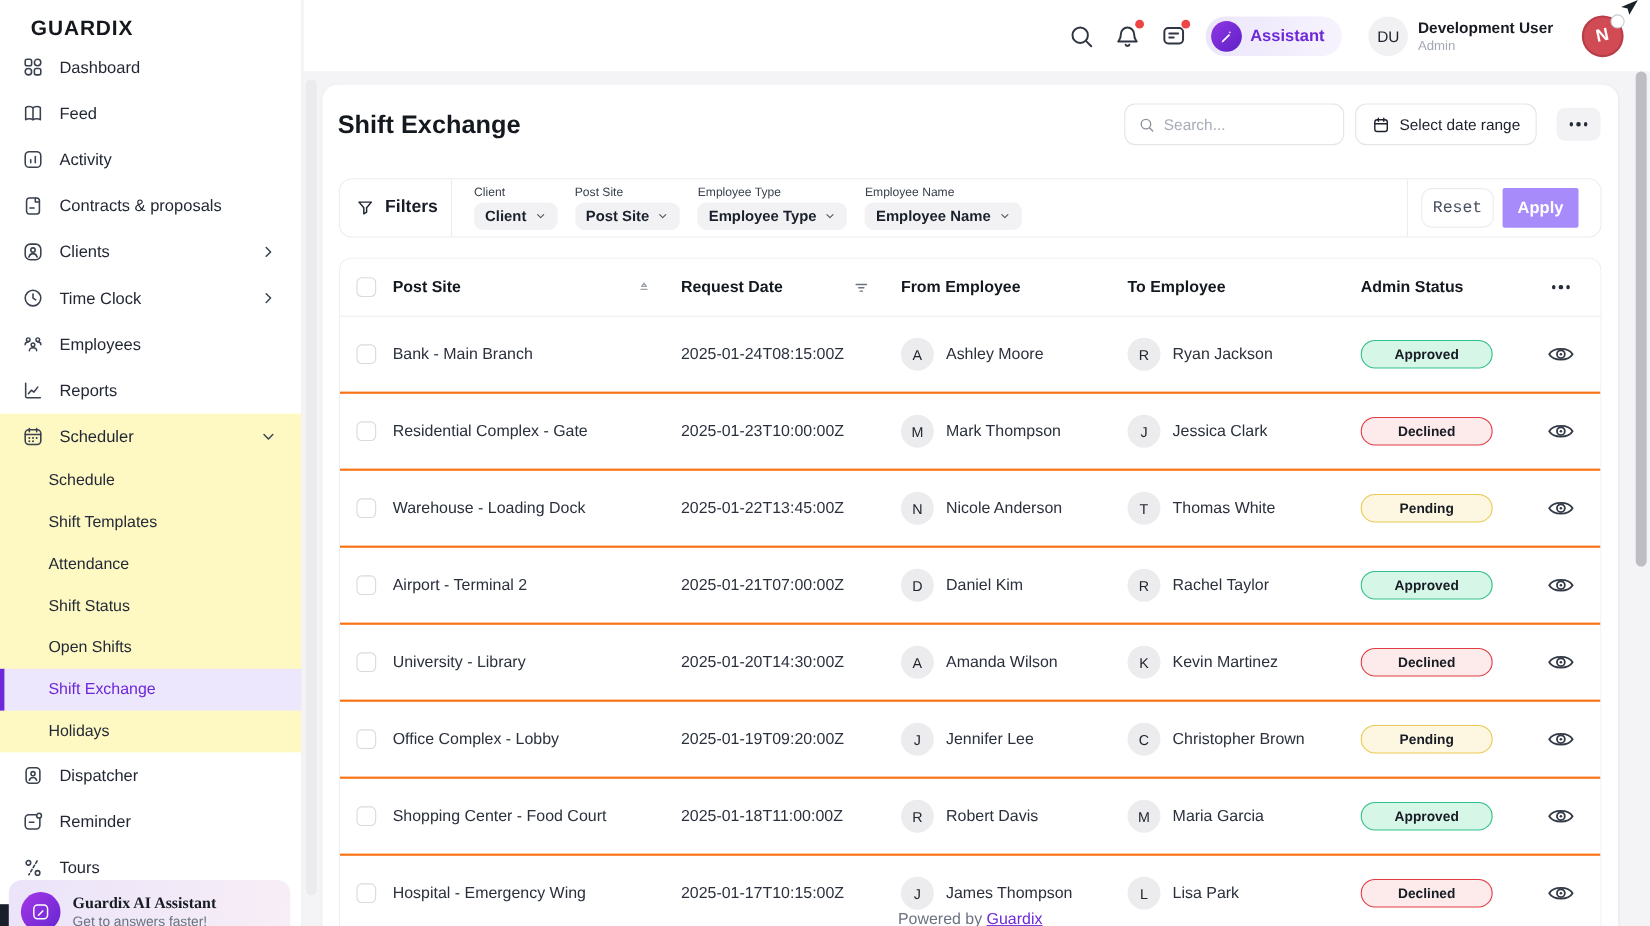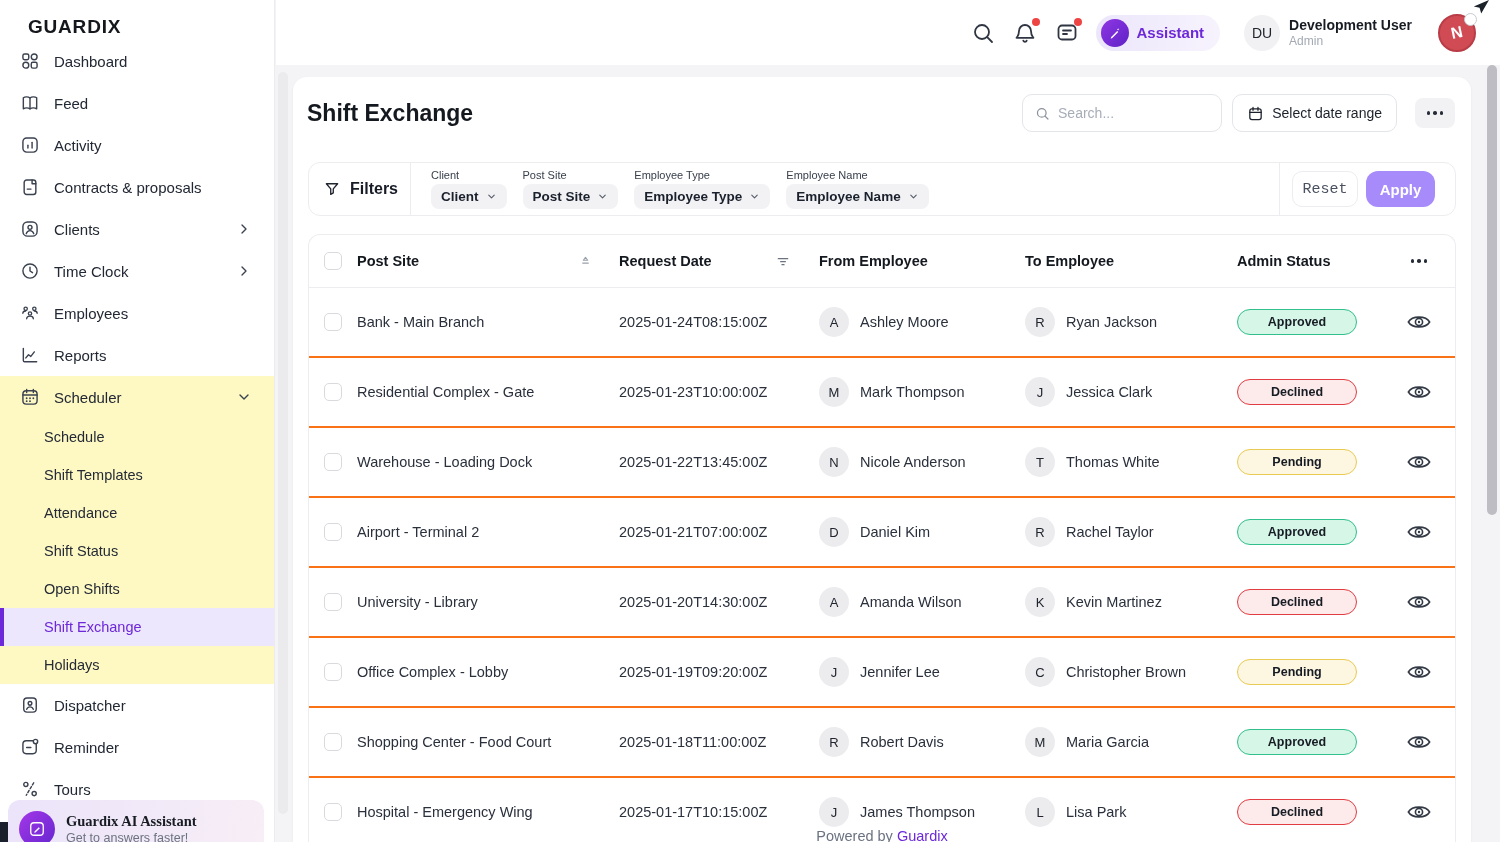--- a/index.html
+++ b/index.html
@@ -98,21 +98,21 @@
   .fgroup { display:flex; flex-direction:column; gap:3px; }
   .fgroup-label { font-size:11px; color:#39404c; font-weight:500; }
   .fselect { display:flex; align-items:center; gap:7px; background:#f2f2f5; border:none;
              border-radius:8px; height:25px; padding:0 10px; font-size:13.5px; font-weight:600;
              color:#1b212c; }
   .fselect svg { color:#555c68; }
   .filters-right { margin-left:auto; display:flex; align-items:center; }
   .filters-right .v-div { align-self:stretch; margin-right:12px; }
   .reset-btn { width:66px; height:36px; border:1px solid #ededf0; border-radius:10px;
                background:#fff; font-size:15px; color:#4a5160;font-family:Liberation Mono, monospace; }
-  .apply-btn { width:69px; height:36px; border:none; border-radius:12px; background:#a78bfa;
+  .apply-btn { width:69px; height:36px; border:none; border-radius:2px; background:#a78bfa;
                font-size:15px; font-weight:600; color:#fff; margin:0 20px 0 8px; }
 
   
   .table-box { position:absolute; top:157px; left:15px; right:15px; bottom:-30px;
                border:1px solid #ededf0; border-bottom:none; border-radius:12px 12px 0 0;
                overflow:hidden; background:#fff; }
   .thead, .trow { display:grid; grid-template-columns:48px 262px 200px 206px 212px 146px 1fr;
                   align-items:center; }
   .thead { height:53px; border-bottom:1px solid #ededf0; }
   .thead .cell { font-size:14.5px; font-weight:600; color:#14181f; }

